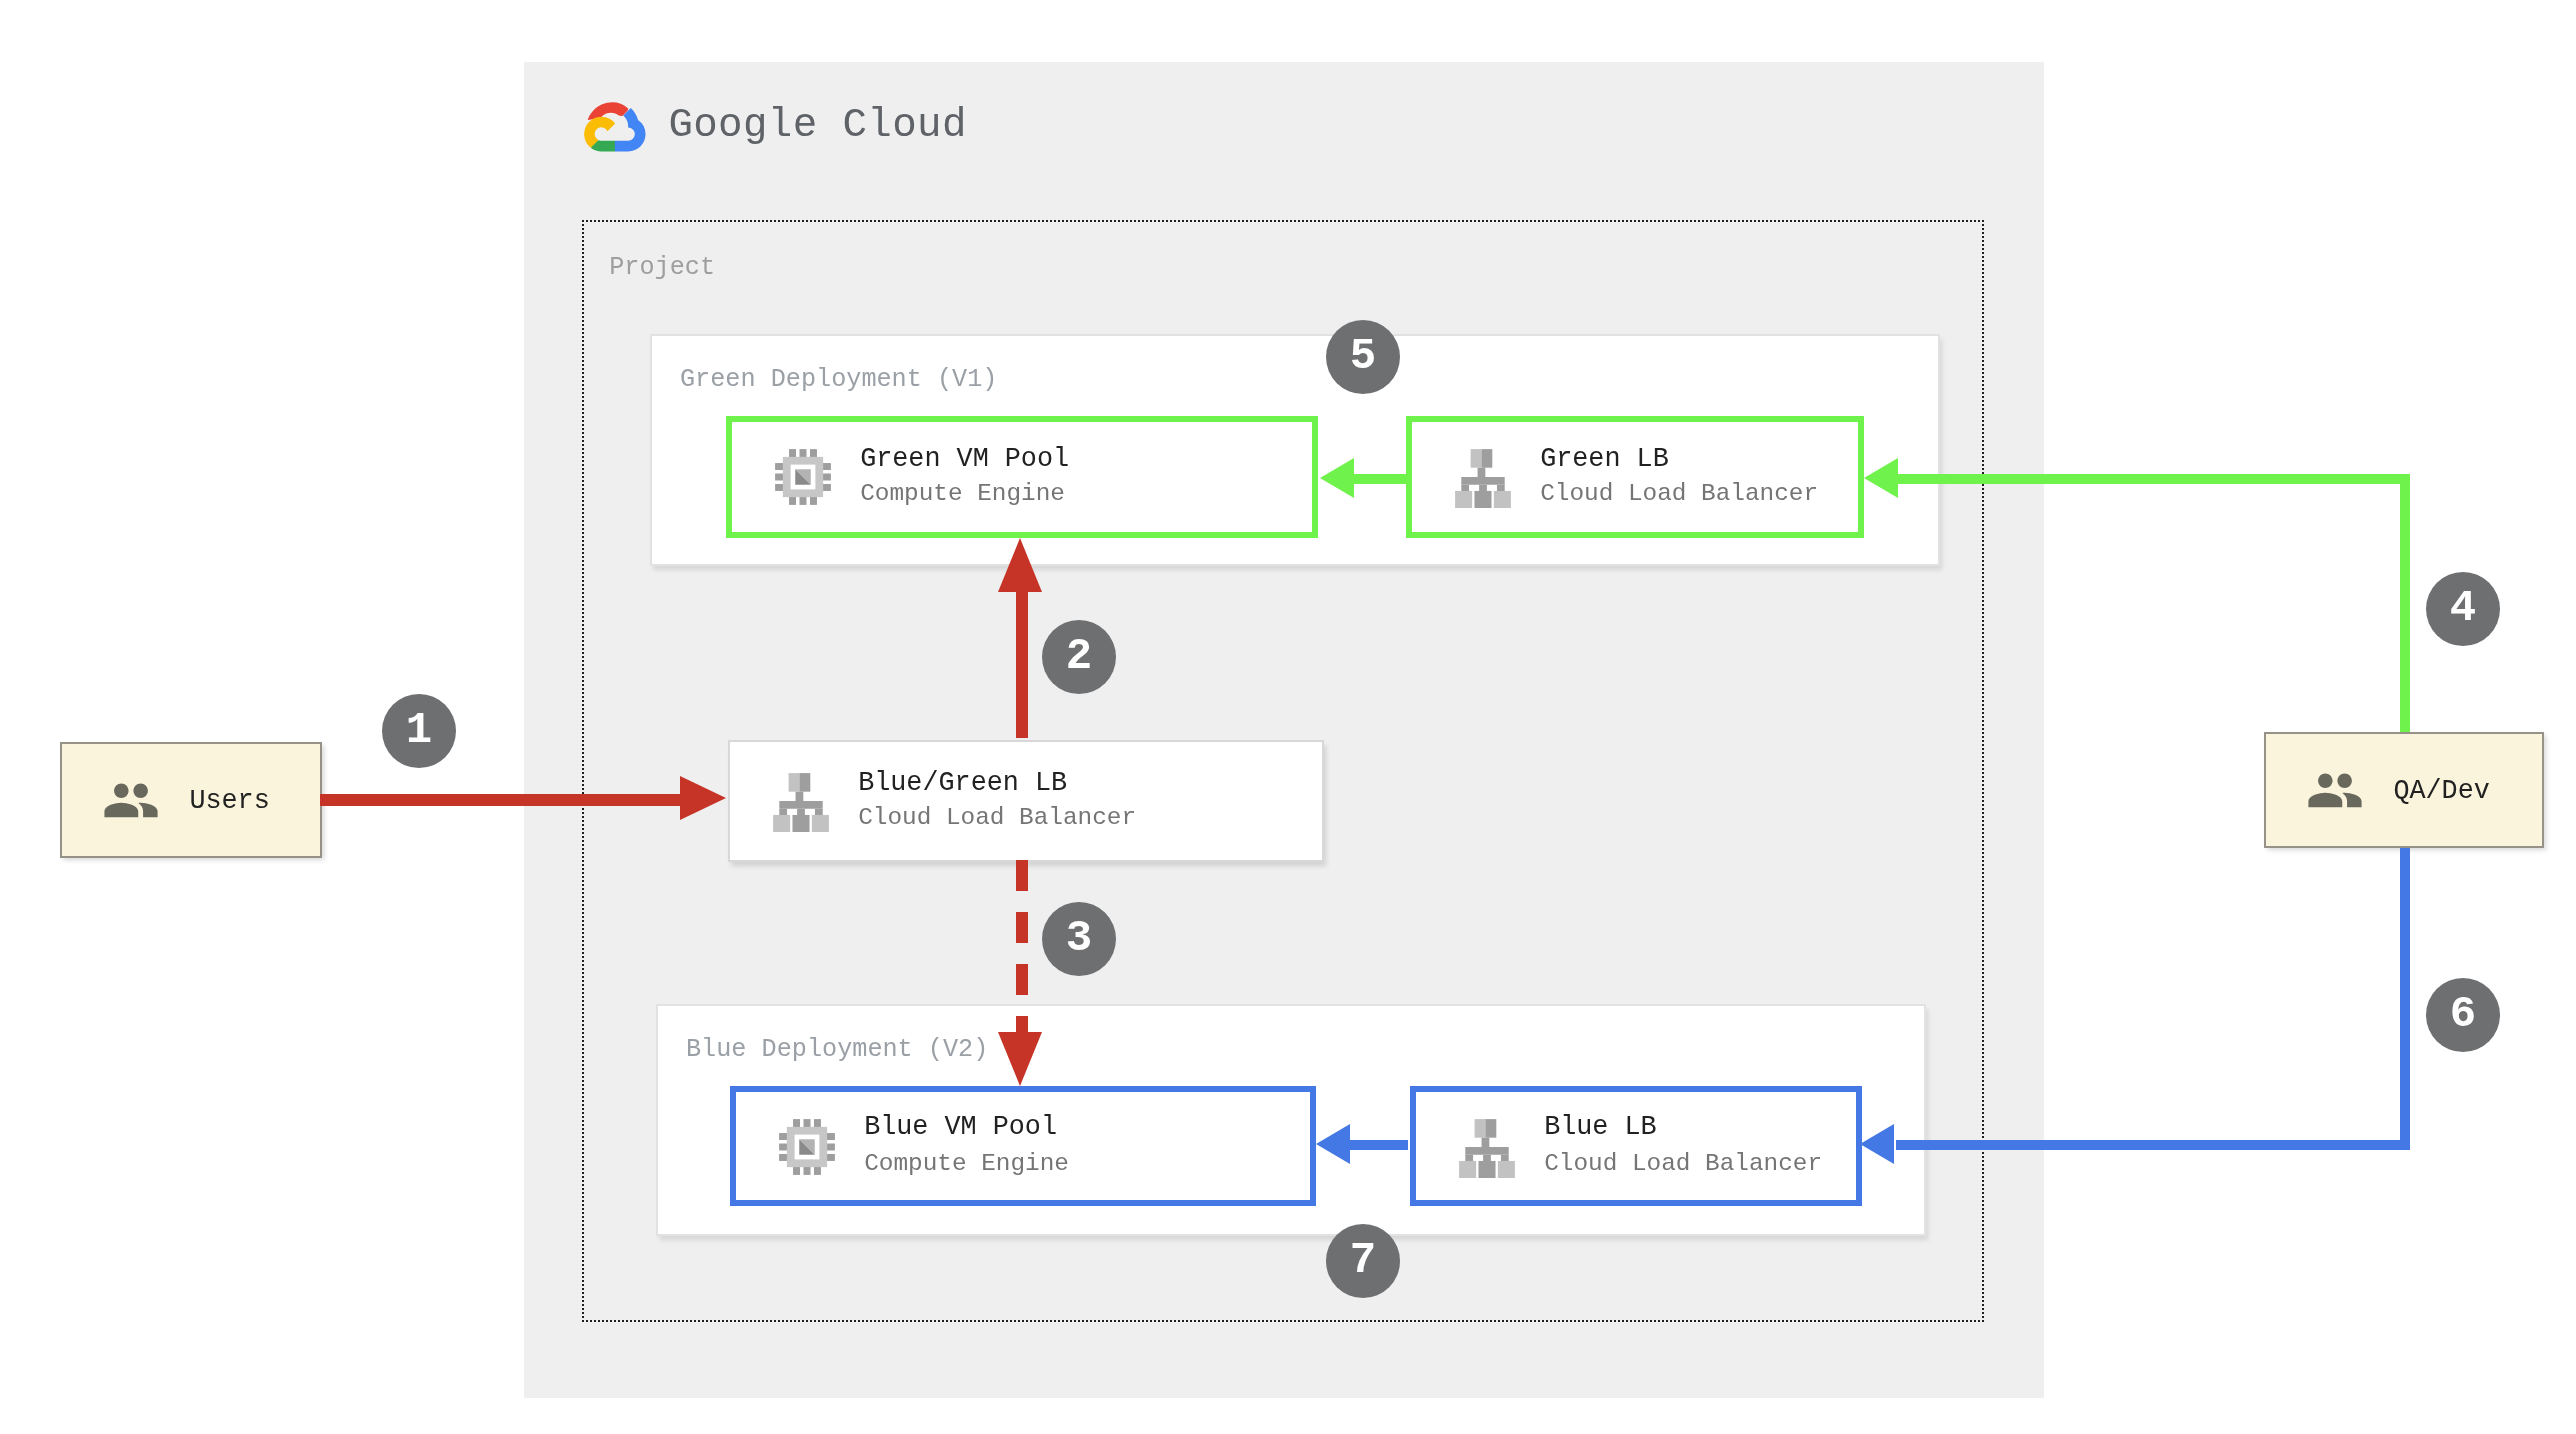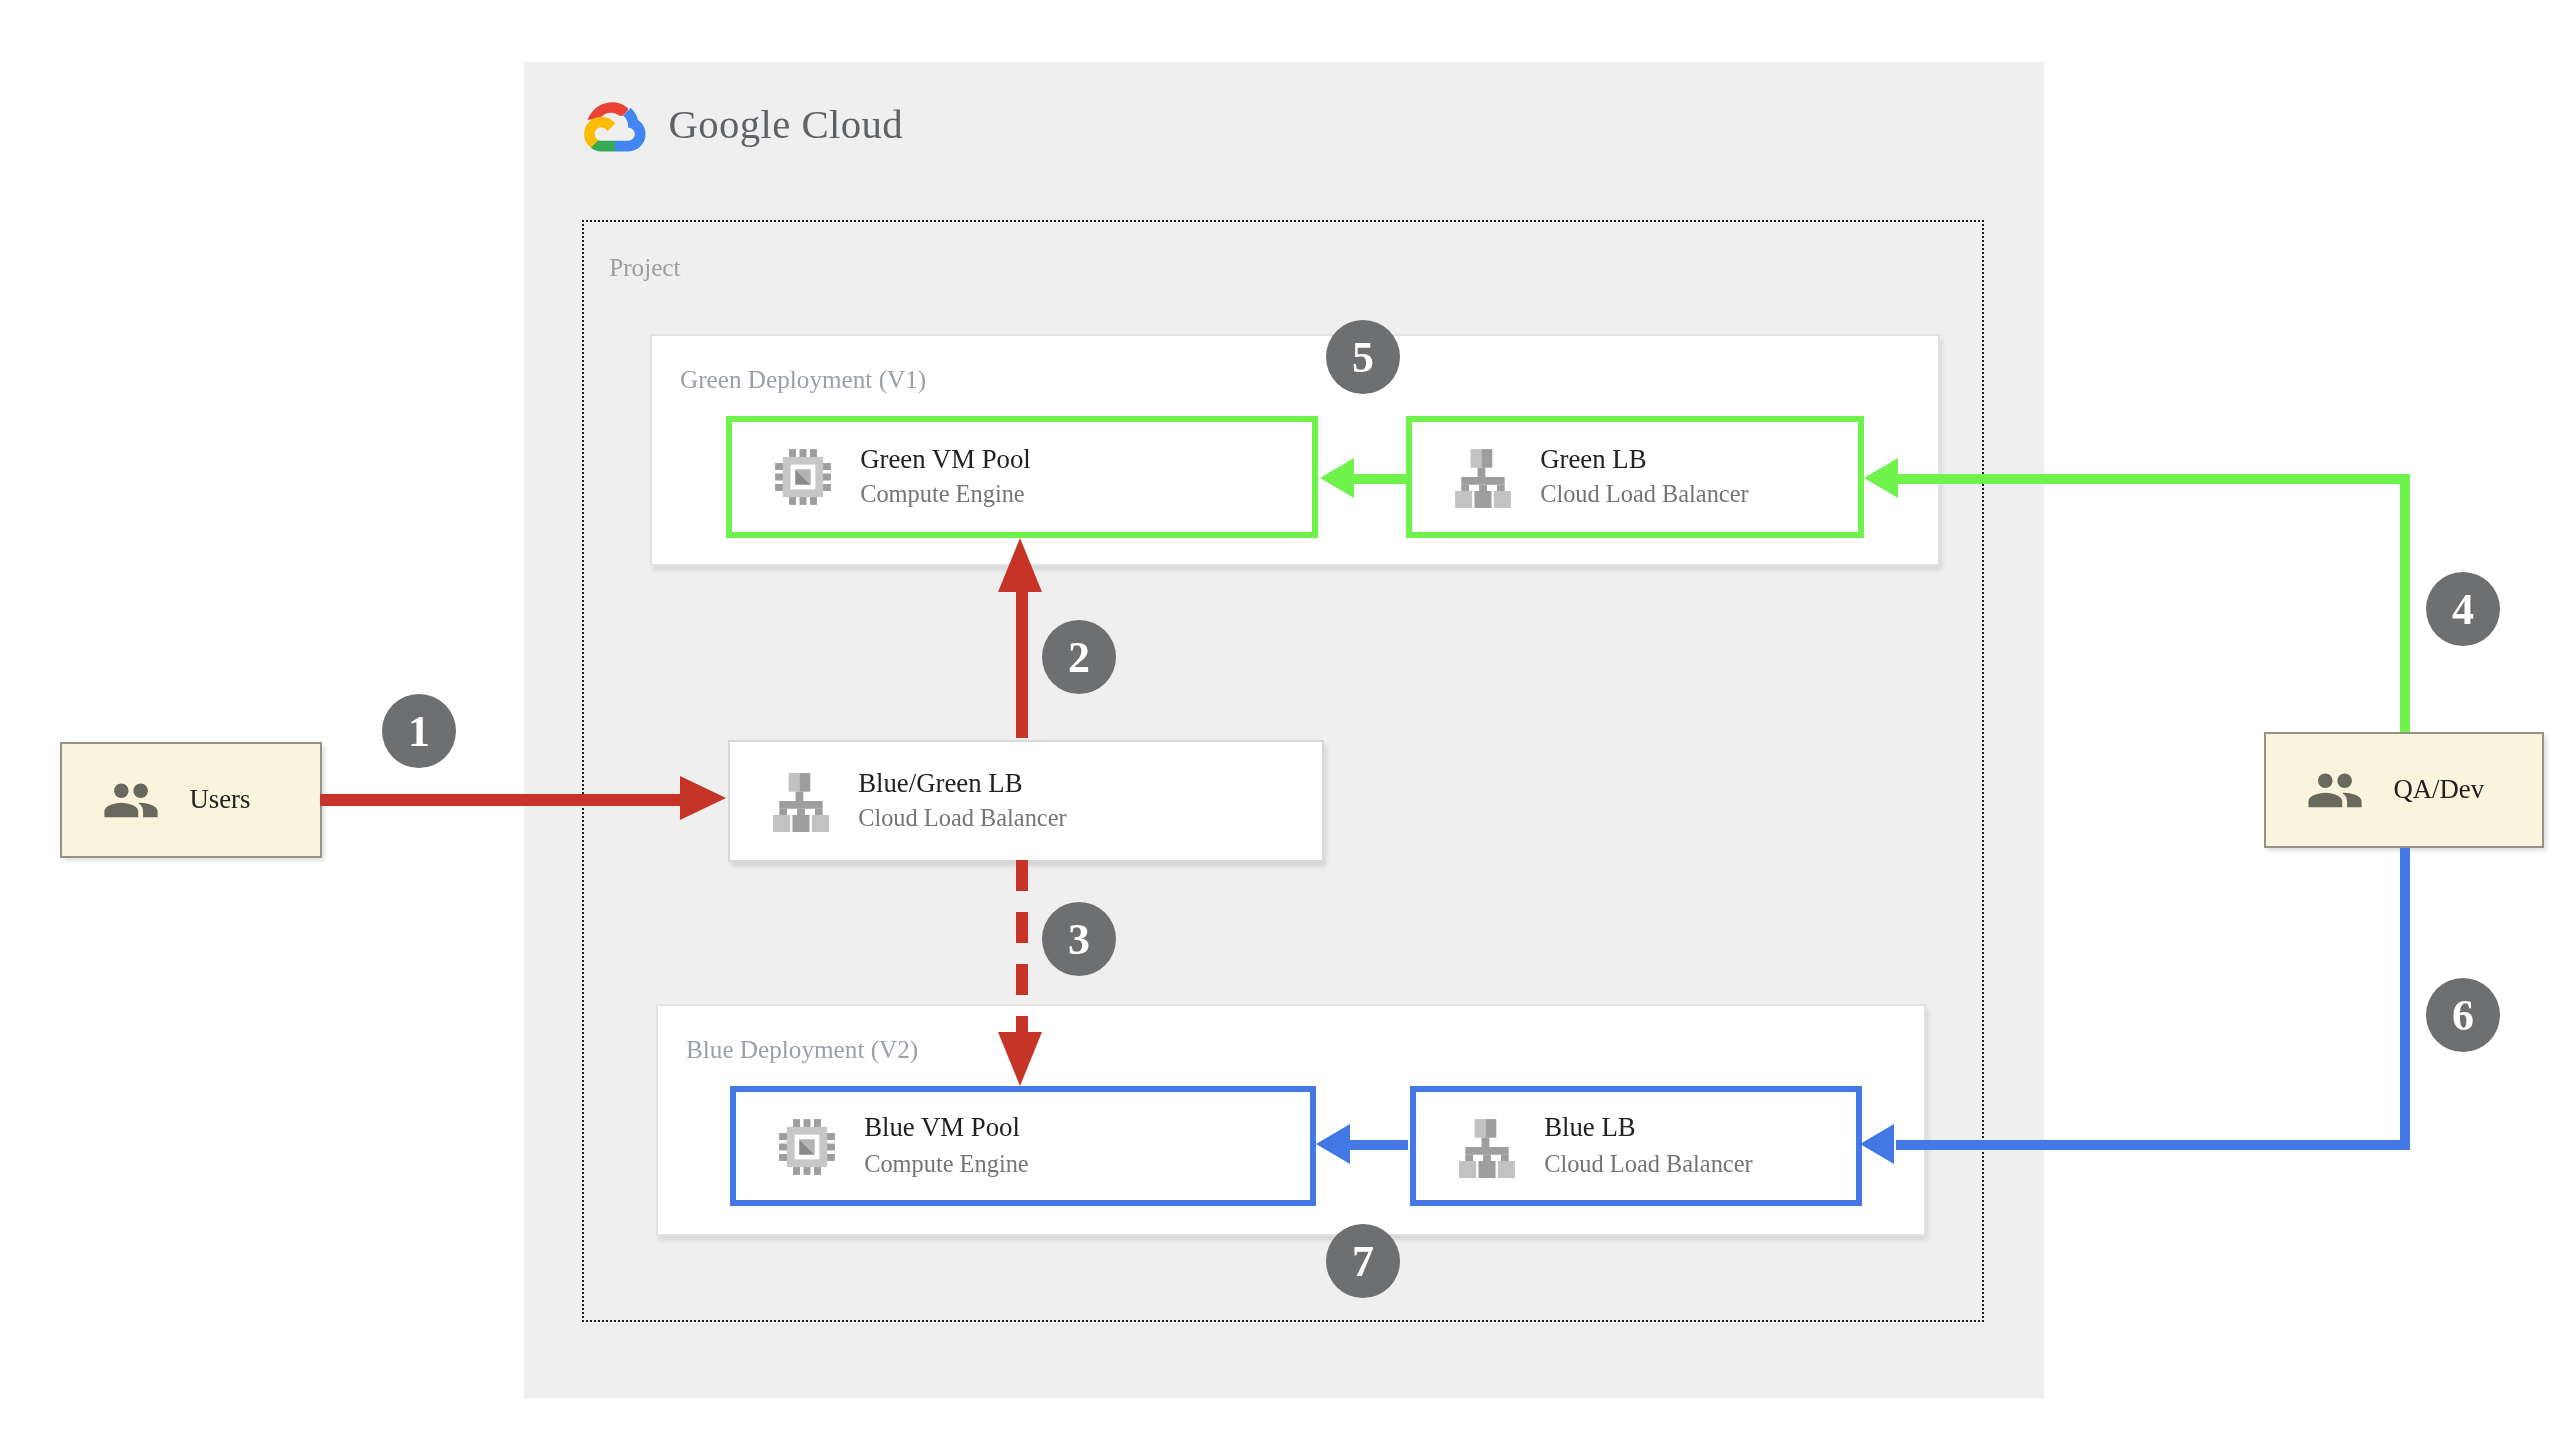--- a/index.html
+++ b/index.html
@@ -1,18 +1,18 @@
 <!DOCTYPE html>
 <html style="font-size:12.6px"><head>
 <meta charset="utf-8">
 <style>
   html, body { margin: 0; padding: 0; background: #ffffff; }
   .viewport {
     width: 2576px; height: 1434px; overflow: hidden; position: relative;
-    font-family: Liberation Serif, serif;
+    font-family: Liberation Mono, monospace;
   }
   .stage {
     width: 1288px; height: 717px; position: relative;
     transform: scale(2); transform-origin: 0 0;
     background: #ffffff;
   }
 
   
   .gcp-panel {
     position: absolute; left: 262px; top: 31px; width: 760px; height: 668px;

